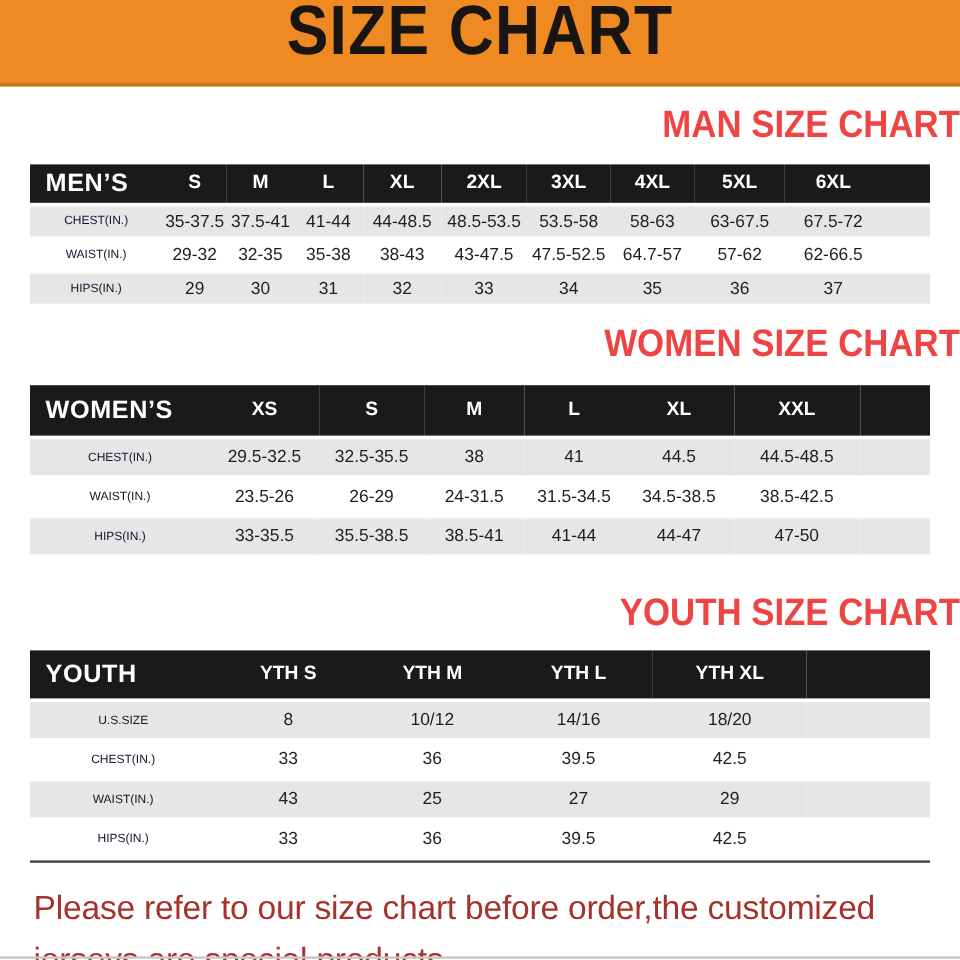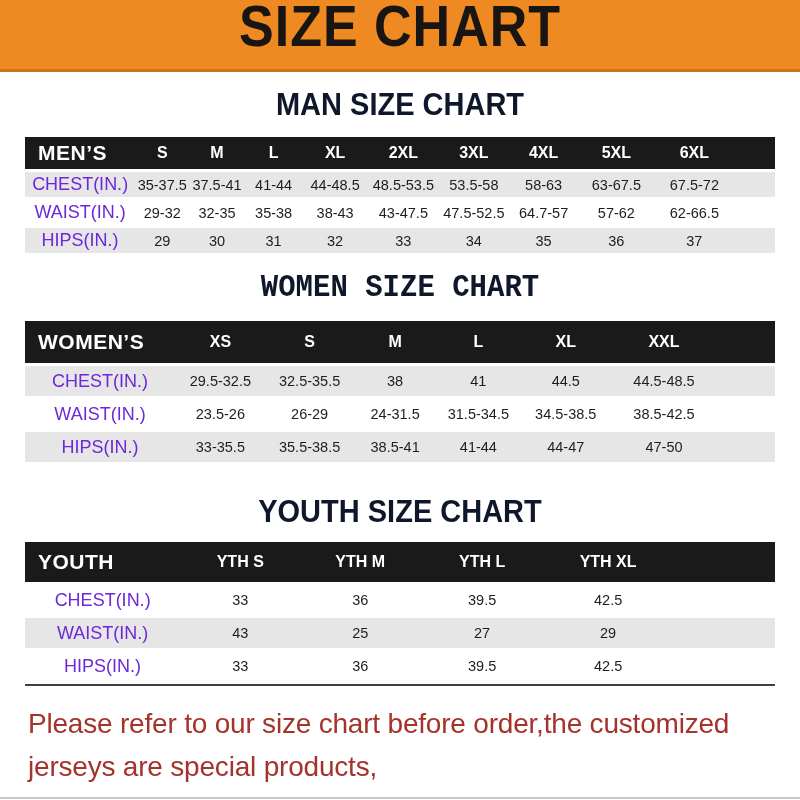--- a/index.html
+++ b/index.html
@@ -30,29 +30,29 @@
     font-weight: bold;
     font-size: 52px;
     letter-spacing: 1px;
     color: #181512;
     display: inline-block;
     transform: scaleY(1.12);
     line-height: 1;
   }
   
   .section-title {
-    text-align: center;
+    text-align: right;
     font-weight: bold;
-    color: #0f172a;
+    color: #ef4444;
     font-size: 29px;
     letter-spacing: 0px;
   }
   .section-title > span { display: inline-block; transform: scaleY(1.1); }
   #men-title   { margin: 16px 0 13px; }
-  #women-title { margin: 15px 0 14px; font-family: Liberation Mono, monospace; }
+  #women-title { margin: 15px 0 14px; }
   #youth-title { margin: 30px 0 11px; }
   
   .tbl-wrap { width: 750px; margin: 0 auto; }
   table {
     width: 100%;
     border-collapse: separate;
     border-spacing: 0 3px;
     table-layout: fixed;
   }
   thead th {
@@ -72,21 +72,21 @@
   th.size-col { font-size: 16px; font-weight: 600; }
   tbody td {
     text-align: center;
     vertical-align: middle;
     font-size: 14.5px;
     color: var(--text-dark);
     white-space: nowrap;
   }
   tbody tr.gray  td { background: var(--row-gray); }
   tbody tr.white td { background: var(--row-white); }
-  td.row-label { font-size: 18px; color: #6d28d9; }
+  td.row-label { font-size: 10px; color: #0f172a; }
   .t-men   thead tr { height: 32px; border-radius: 16px; }
   .t-men   tbody tr { height: 25px; }
   .t-women thead tr { height: 42px; }
   .t-women tbody tr { height: 30px; }
   .t-youth thead tr { height: 40px; }
   .t-youth tbody tr { height: 30px; }
   #youth-table table { border-bottom: 2px solid #404040; }
   
   .footer-note {
     margin-top: 16px;
@@ -266,20 +266,28 @@
         <tr>
           <th class="bar-label">YOUTH</th>
           <th class="size-col">YTH S</th>
           <th class="size-col">YTH M</th>
           <th class="size-col">YTH L</th>
           <th class="size-col">YTH XL</th>
           <th></th>
         </tr>
       </thead>
       <tbody>
+        <tr class="gray">
+          <td class="row-label">U.S.SIZE</td>
+          <td>8</td>
+          <td>10/12</td>
+          <td>14/16</td>
+          <td>18/20</td>
+          <td></td>
+        </tr>
         <tr class="white">
           <td class="row-label">CHEST(IN.)</td>
           <td>33</td>
           <td>36</td>
           <td>39.5</td>
           <td>42.5</td>
           <td></td>
         </tr>
         <tr class="gray">
           <td class="row-label">WAIST(IN.)</td>

